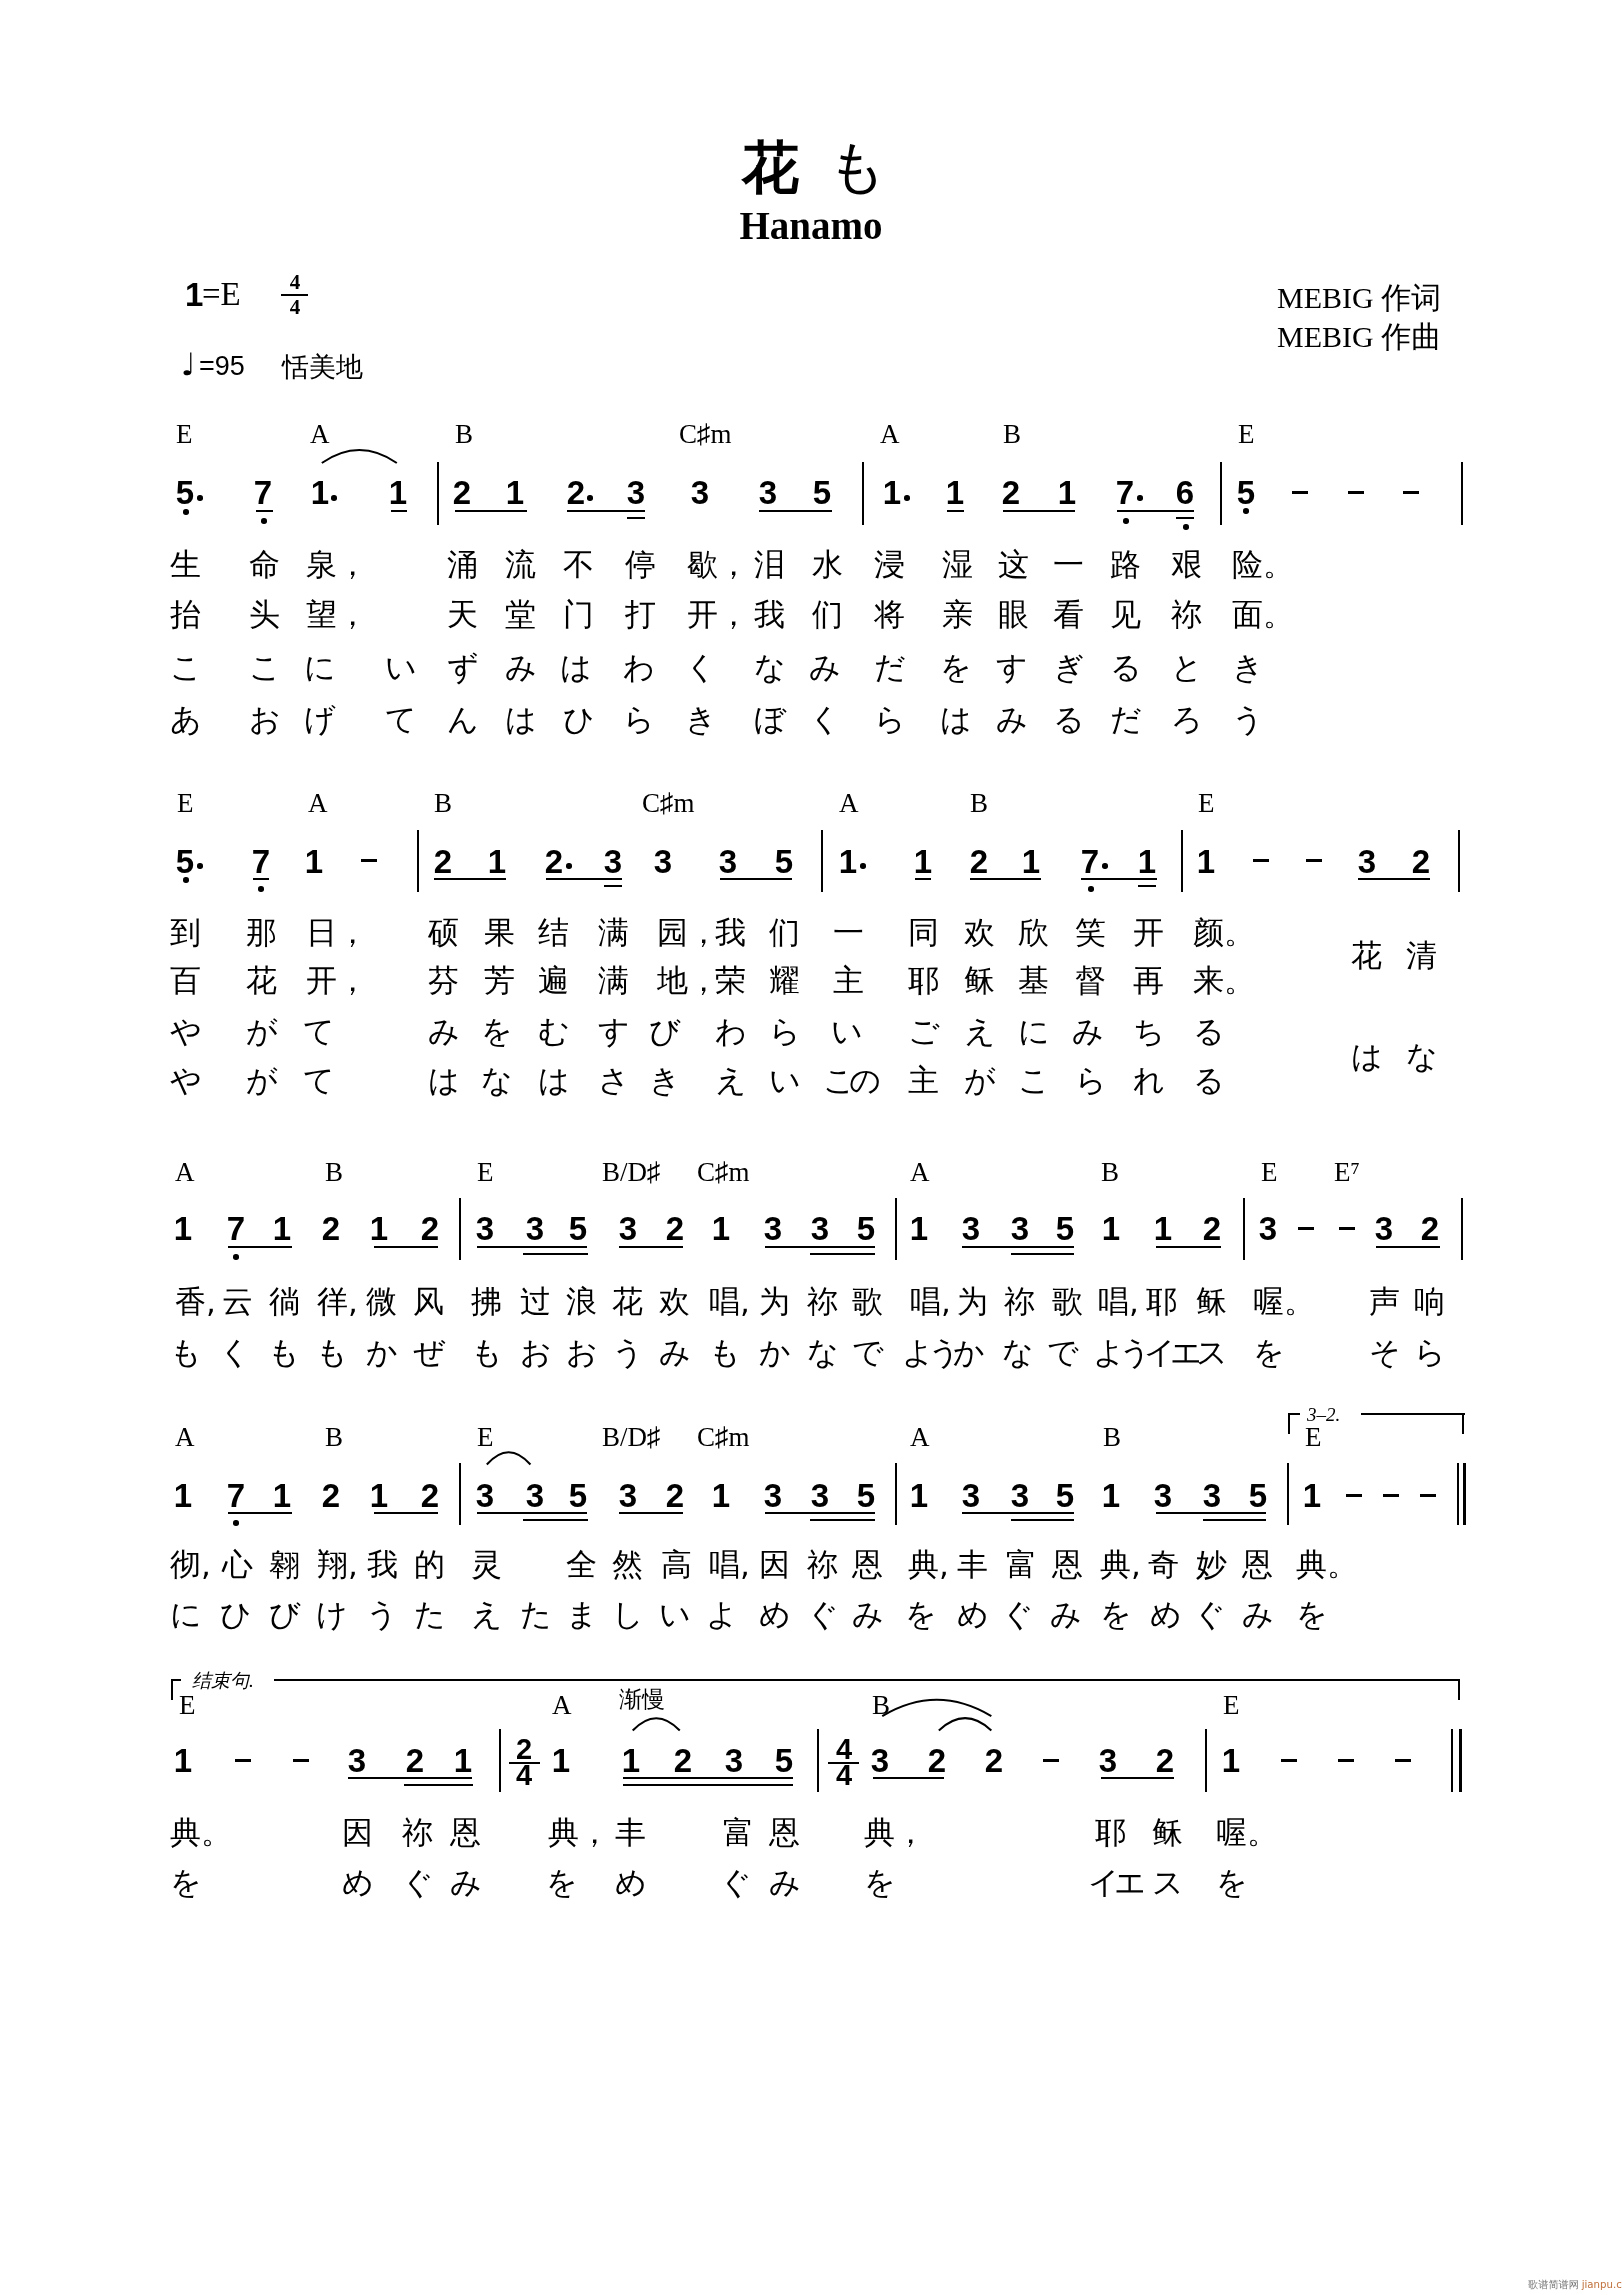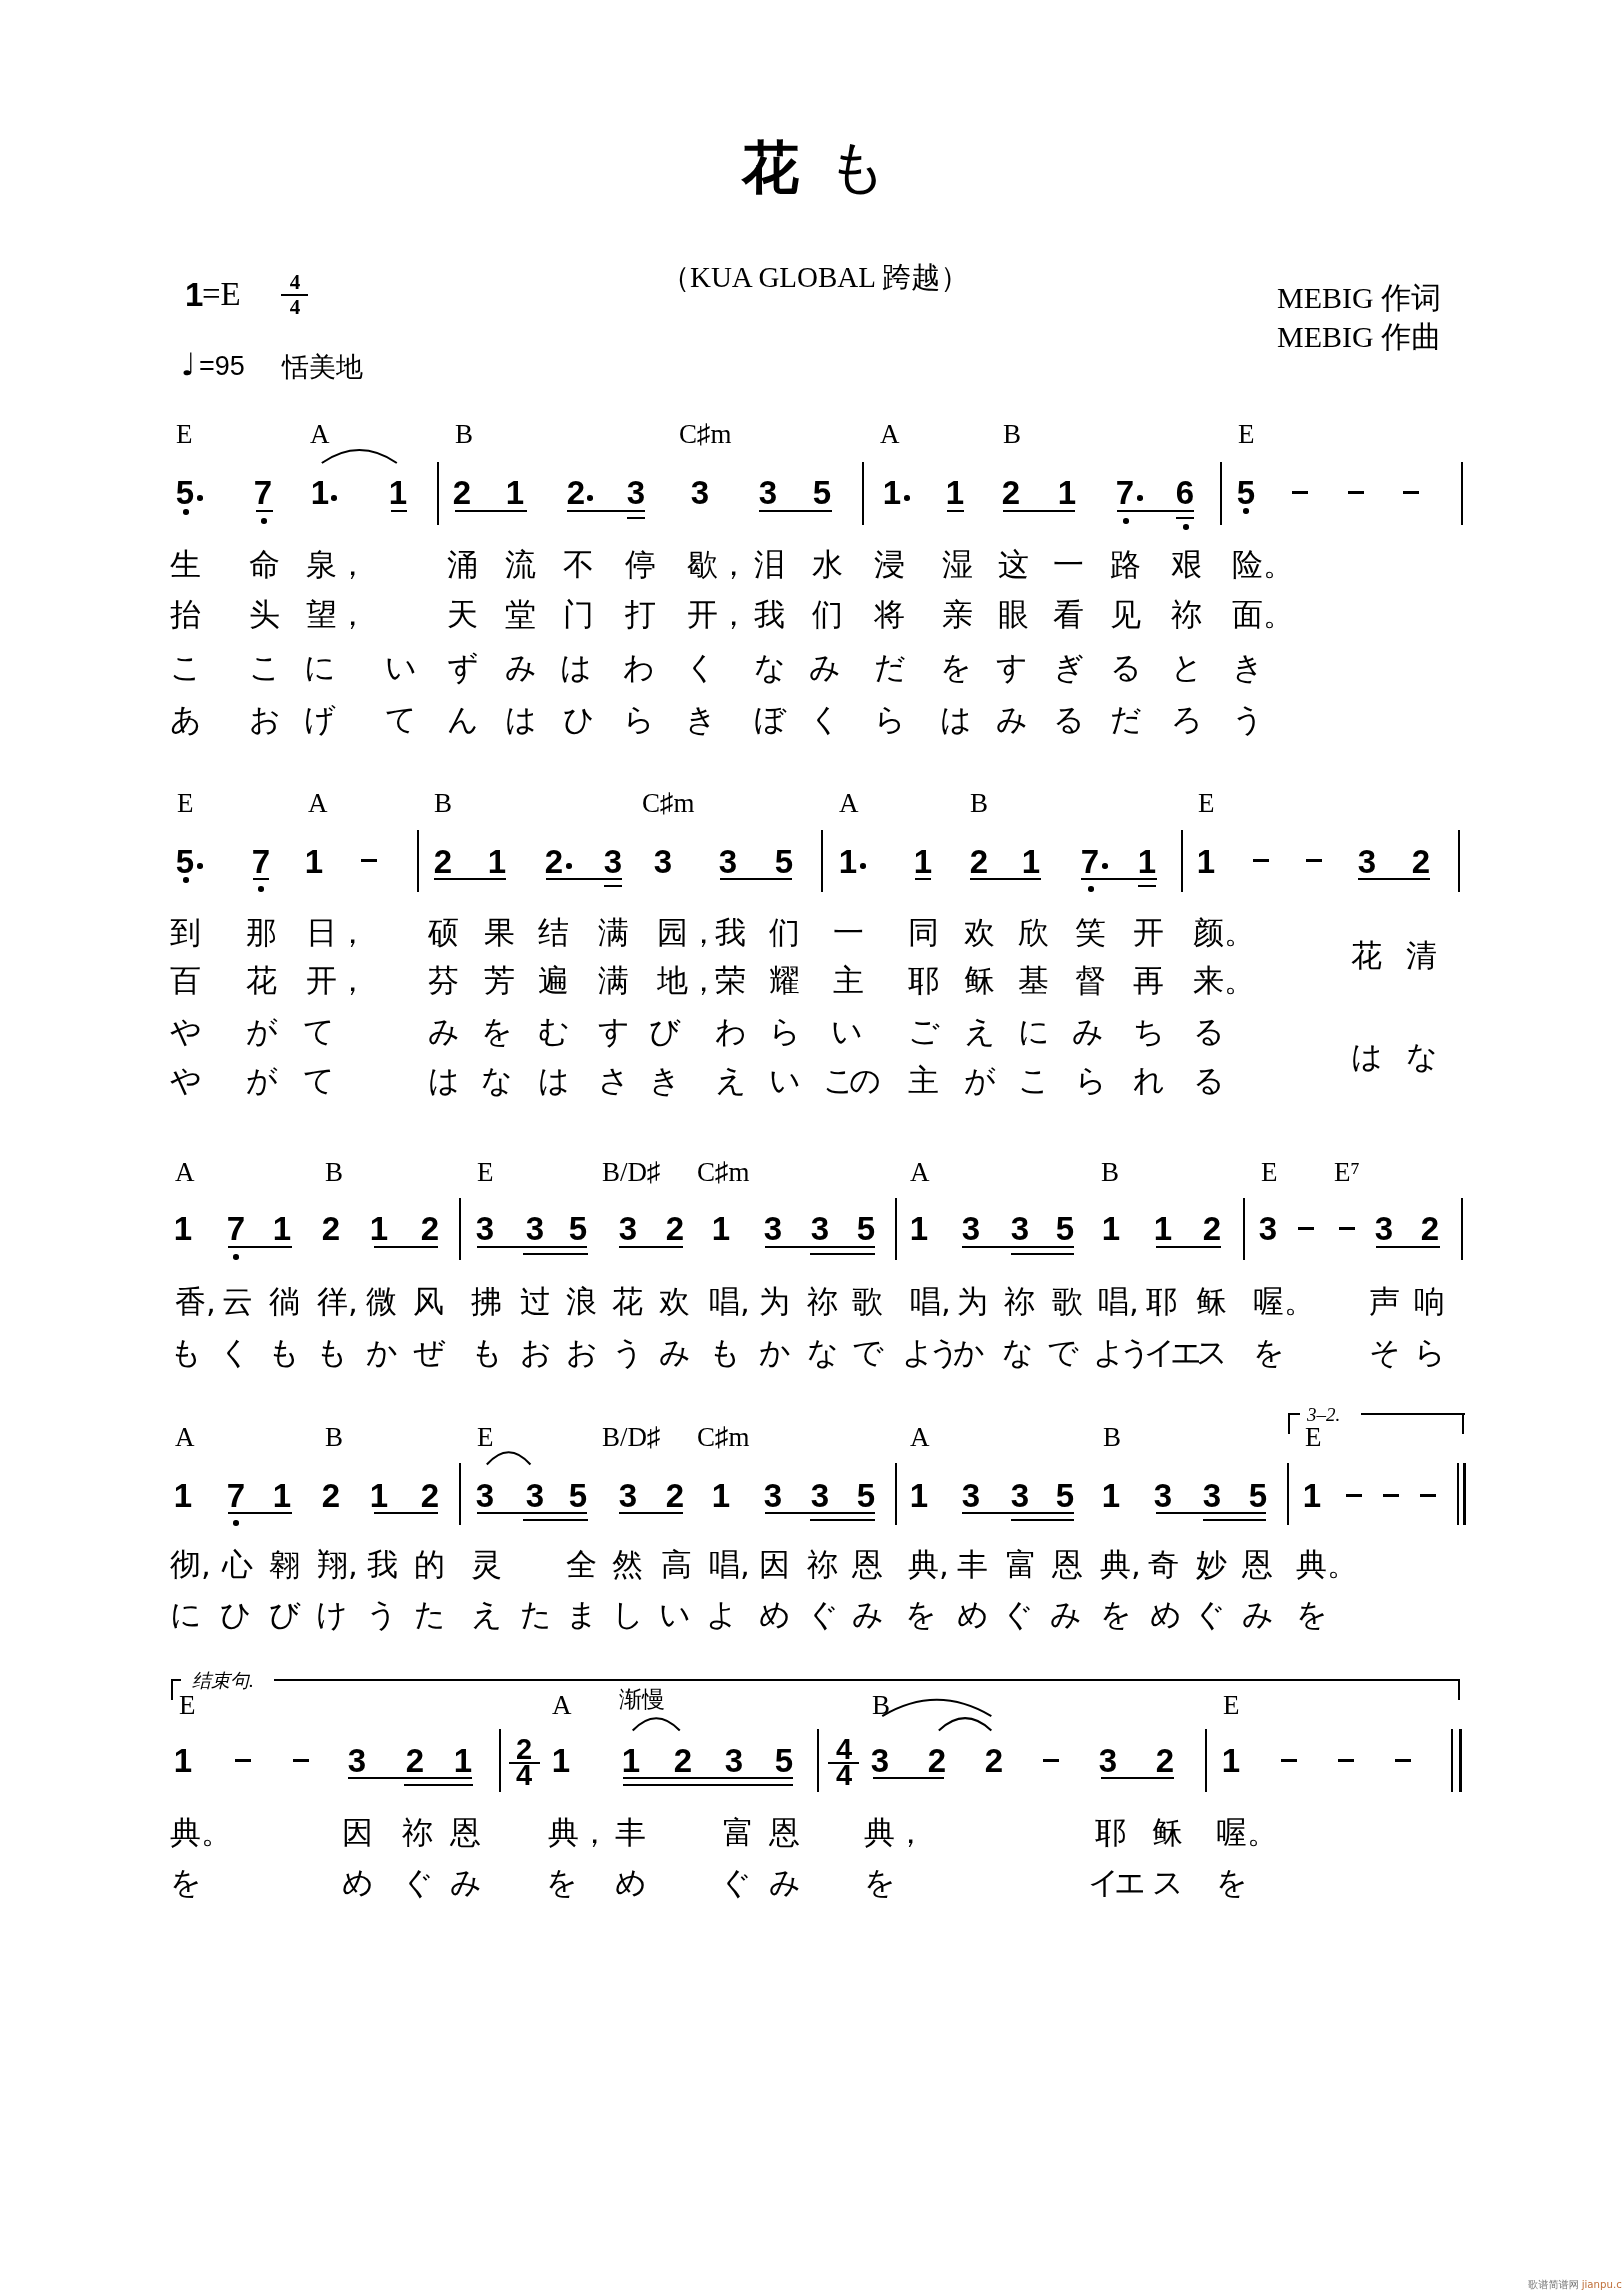--- a/index.html
+++ b/index.html
@@ -39,21 +39,21 @@
 .blabel{font-family:"Liberation Serif",serif;font-style:italic;font-size:19px;transform:translateY(-50%);}
 #slur-layer{position:absolute;left:0;top:0;pointer-events:none;}
 </style>
 </head>
 <body>
 
 <div id="page">
 
   <span class="abs title-han">花</span>
   <span class="abs title-kana">も</span>
-  <span class="abs subtitle">（KUA GLOBAL 跨越）</span>
+  <span class="abs romaji">Hanamo</span>
 
   <span class="abs key-one">1</span>
   <span class="abs key-rest">=E</span>
   <span class="abs hts" style="left:295px;top:282px;">4</span>
   <span class="abs hts-line"></span>
   <span class="abs hts" style="left:295px;top:307px;">4</span>
 
   <span class="abs tempo-glyph">♩</span>
   <span class="abs tempo-val">=95</span>
   <span class="abs expr">恬美地</span>

